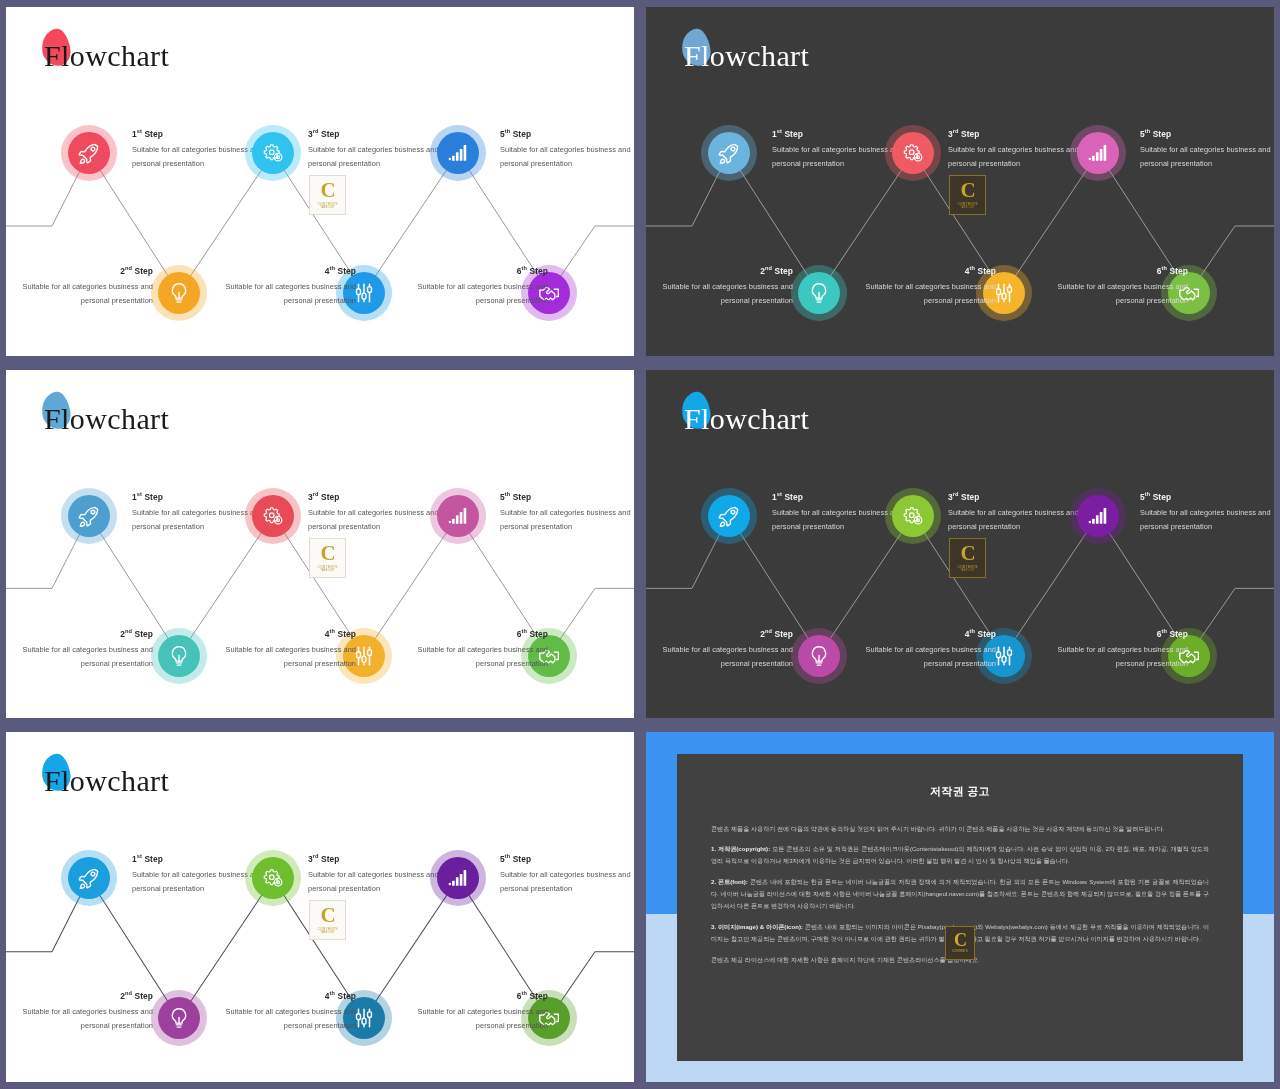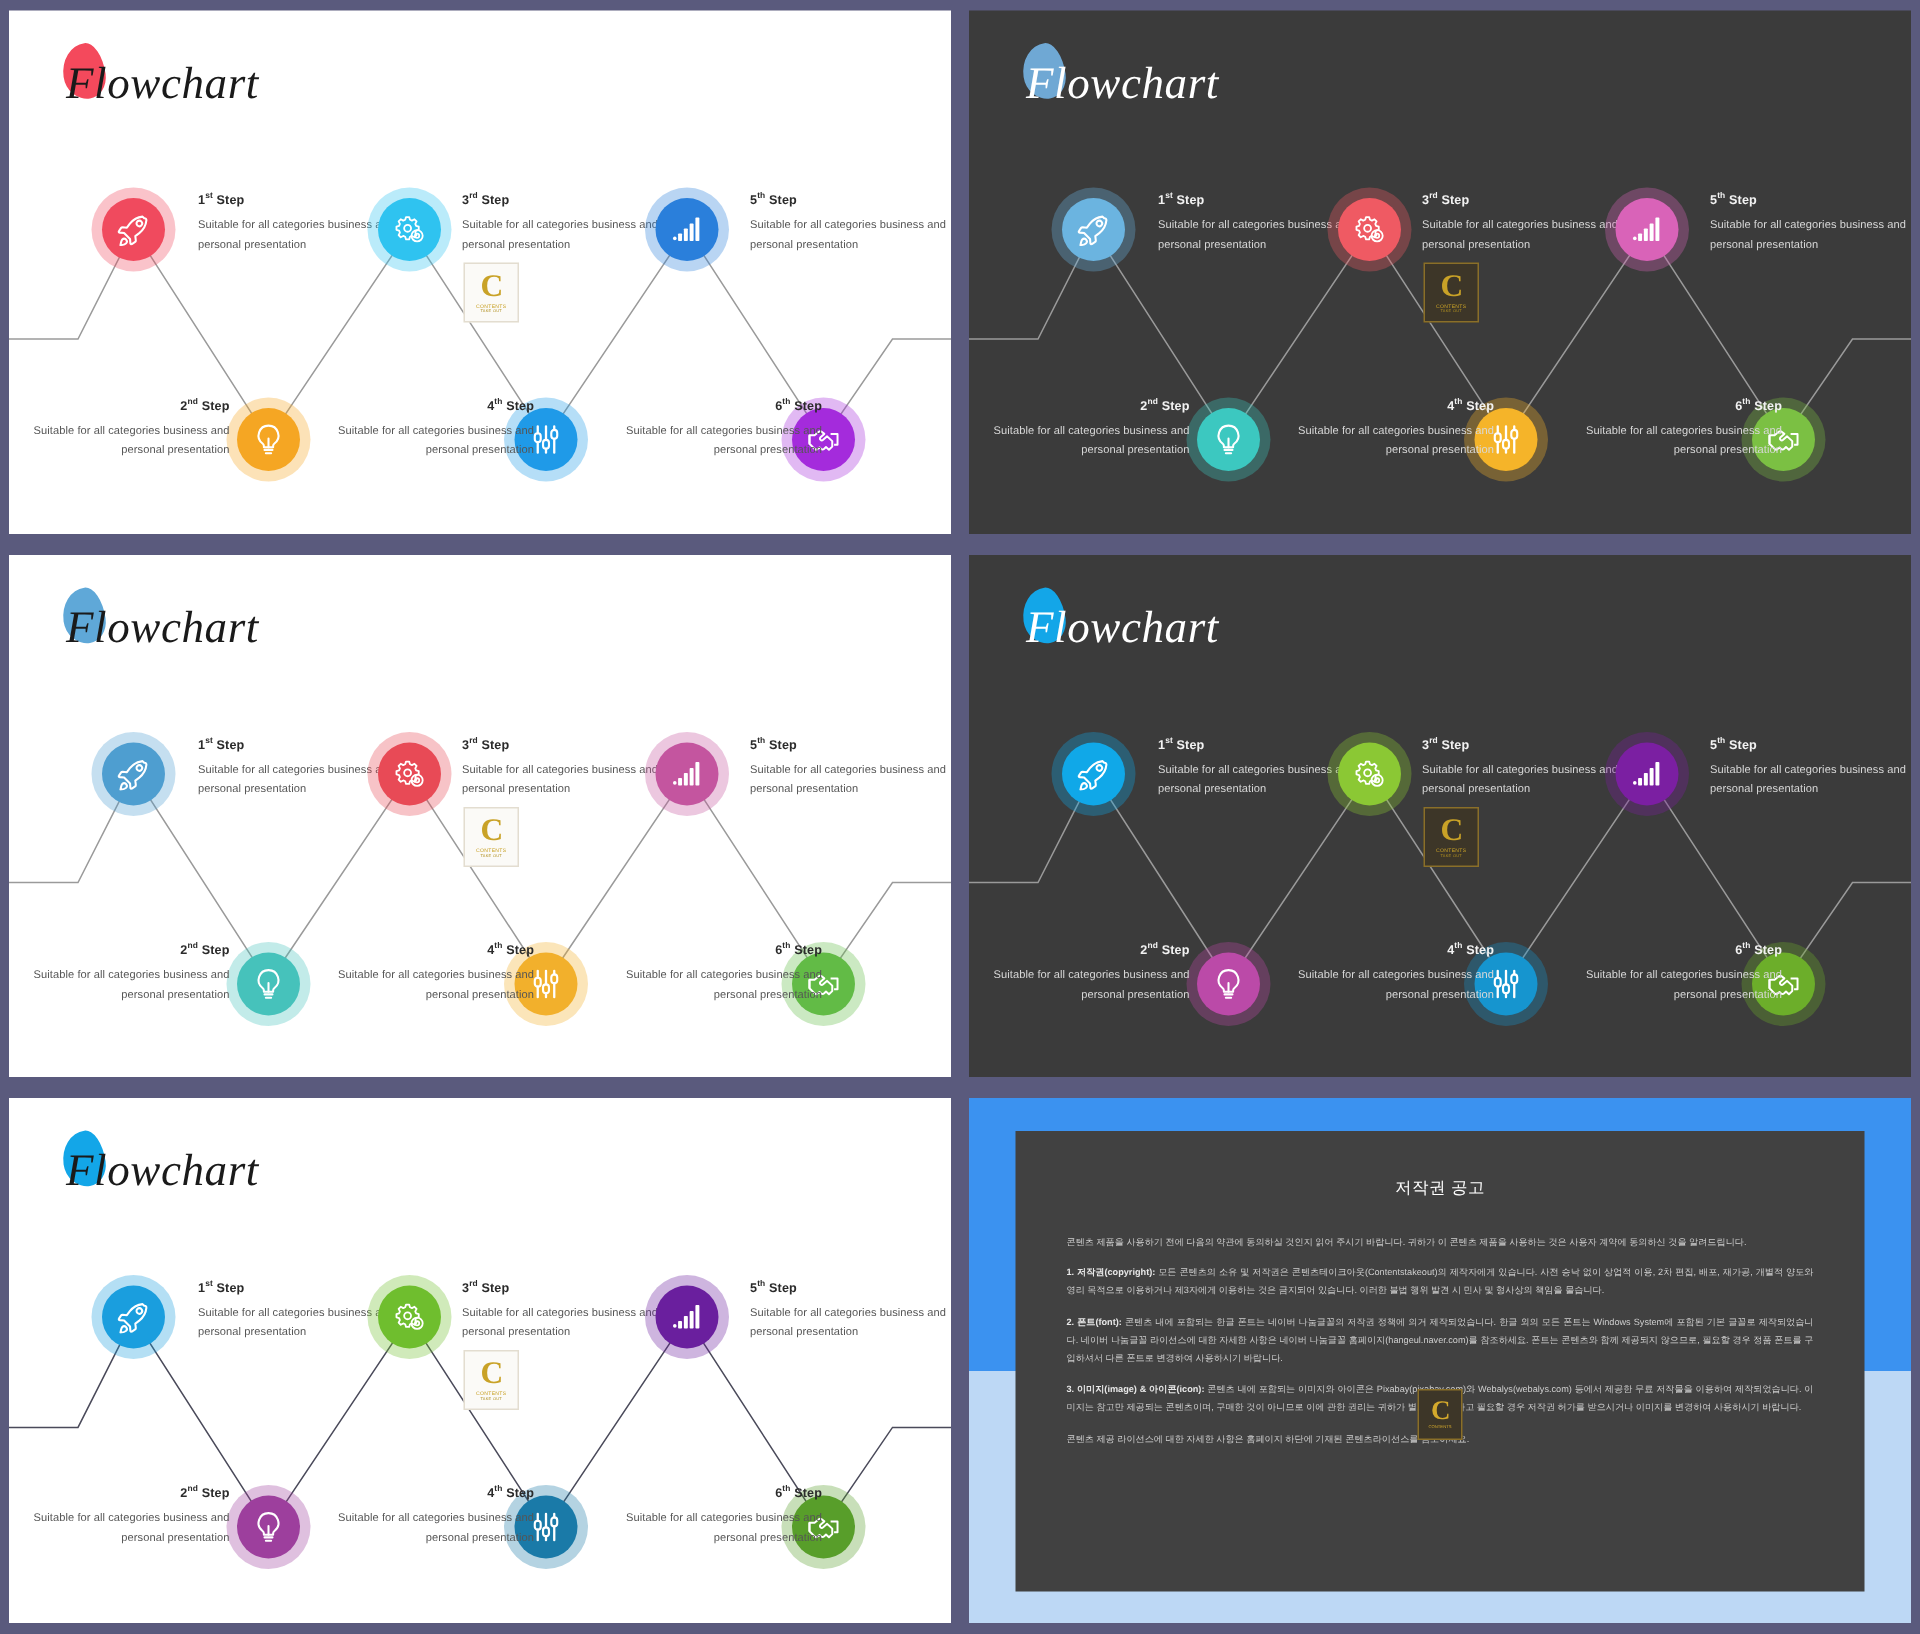--- a/index.html
+++ b/index.html
@@ -19,21 +19,21 @@
   .slide{
     position:relative; width:100%; height:100%;
     overflow:hidden;
   }
   .slide.light{ background:#ffffff; }
   .slide.dark{ background:#3b3b3b; }
 
   
   .title-wrap{
     position:absolute; left:38px; top:34px;
-    display:flex; align-items:flex-start;font-style:italic;
+    display:flex; align-items:flex-start;
   }
   .blob{
     position:absolute; left:-2px; top:-12px;
     width:28px; height:37px;
     border-radius:60% 40% 45% 55% / 55% 60% 40% 45%;
     transform:rotate(-8deg);
   }
   .title-text{
     position:relative;
     font-family:"Liberation Serif", serif;
@@ -112,21 +112,21 @@
   }
   .copy-panel{
     position:relative;
     width:566px; height:307px;
     background:#414141;
     padding:30px 34px 20px 34px;
     overflow:hidden;
   }
   .copy-title{
     text-align:center; color:#ffffff;
-    font-size:11px; font-weight:400; letter-spacing:.3px;
+    font-size:11px; font-weight:700; letter-spacing:.3px;
     margin-bottom:24px;
   }
   .copy-p{
     color:#cfcfcf; font-size:6.1px; line-height:1.95;
     margin-bottom:9px; text-align:justify;
   }
   .copy-p b{ color:#e8e8e8; }
   .copy-wm{
     position:absolute; left:50%; top:172px; transform:translateX(-50%);
     width:30px; height:34px;

